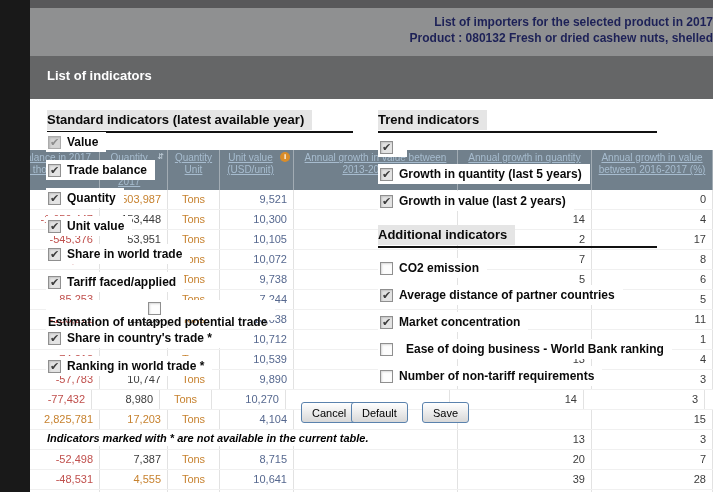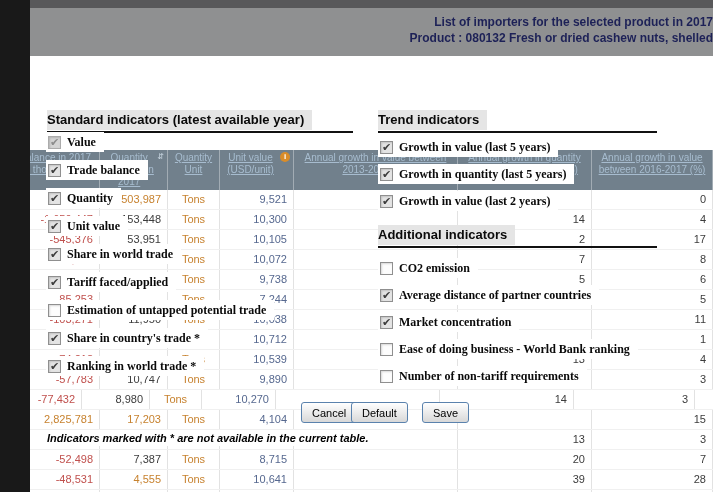--- a/index.html
+++ b/index.html
@@ -35,21 +35,21 @@
   
   .sec{position:absolute;z-index:20;border-bottom:2px solid #111111;}
   .sec-label{display:inline-block;background:#e5e5e5;font-size:13px;font-weight:bold;color:#0a0a0a;padding:2px 8px 3px 0;}
   .chip{position:absolute;z-index:20;display:flex;align-items:center;background:#ffffff;
         height:20px;box-sizing:border-box;padding:2px 8px 2px 2px;cursor:pointer;}
   .cb{width:13px;height:13px;box-sizing:border-box;border:1px solid #8f8f8f;background:#fdfdfd;
       box-shadow:inset 1px 1px 2px rgba(0,0,0,.15);font-size:11px;line-height:11px;text-align:center;
       color:#3d3d3d;margin-right:6px;flex:none;}
   .cb.on{background:#e4e4e4;}
   .cb.dis{background:#d4d4d4;color:#8c8c8c;border-color:#ababab;}
-  .chip-label{font-size:12px;font-weight:bold;color:#0a0a0a;white-space:nowrap;font-family:Liberation Serif, serif;}
+  .chip-label{font-size:12px;font-weight:bold;color:#0a0a0a;white-space:nowrap;}
 
   .btn{position:absolute;z-index:22;height:21px;padding:0 10px;font-size:11px;color:#000;
        background:linear-gradient(#ffffff,#d8d8d8);border:1px solid #5a82ad;border-radius:3px;
        font-family:"Liberation Sans",sans-serif;cursor:pointer;}
   #btn-cancel{left:301px;top:402px;} #btn-default{left:351px;top:402px;} #btn-save{left:422px;top:402px;}
 
   .note{position:absolute;left:45px;top:430px;z-index:20;background:#ffffff;font-style:italic;
         font-weight:bold;font-size:11px;color:#000;padding:2px 8px 2px 2px;white-space:nowrap;}
 
   .dropdown{position:absolute;left:506px;top:122px;width:127px;height:20px;z-index:25;box-sizing:border-box;
@@ -62,20 +62,23 @@
 
 <div id="screen">
 
   <div class="band0"></div>
   <div class="band1">
     <div class="titles">
       <div>List of importers for the selected product in 2017</div>
       <div>Product : 080132 Fresh or dried cashew nuts, shelled</div>
     </div>
   </div>
+  <div class="band2">
+    <div class="panel-title">List of indicators</div>
+  </div>
 
   <div id="table">
     <div id="thead">
         <div class="th th-clip" style="width: 70px;">
           <span class="th-link">Trade balance in 2017 (USD thousand)</span>
         </div>
         <div class="th" style="width: 68px;">
           <span class="th-link">Quantity imported in 2017</span>
           <span class="sorticon">⇵</span>
         </div>
@@ -181,21 +184,21 @@
         <div class="row">
           <div class="td num-r neg" style="width: 70px;">-57,783</div>
           <div class="td num-r " style="width: 68px;">10,747</div>
           <div class="td ctr tons" style="width: 52px;">Tons</div>
           <div class="td num-r uv" style="width: 74px;">9,890</div>
           <div class="td num-r" style="width: 164px;"></div>
           <div class="td num-r" style="width: 134px;"></div>
           <div class="td num-r" style="width: 121px;">3</div>
         </div>
         <div class="row">
-          <div class="td num-r neg" style="width: 52px;">-77,432</div>
+          <div class="td num-r neg" style="width: 62px;">-77,432</div>
           <div class="td num-r " style="width: 68px;">8,980</div>
           <div class="td ctr tons" style="width: 52px;">Tons</div>
           <div class="td num-r uv" style="width: 74px;">10,270</div>
           <div class="td num-r" style="width: 164px;"></div>
           <div class="td num-r" style="width: 134px;">14</div>
           <div class="td num-r" style="width: 121px;">3</div>
         </div>
         <div class="row">
           <div class="td num-r pos" style="width: 70px;">2,825,781</div>
           <div class="td num-r est" style="width: 68px;">17,203</div>
@@ -272,35 +275,34 @@
         <span class="chip-label">Unit value</span>
       </div>
       <div class="chip" style="left: 46px; top: 244px;">
         <span class="cb on">✔</span>
         <span class="chip-label">Share in world trade</span>
       </div>
       <div class="chip" style="left: 46px; top: 272px;">
         <span class="cb on">✔</span>
         <span class="chip-label">Tariff faced/applied</span>
       </div>
-      <div class="chip" style="left: 46px; top: 300px;">
+      <div class="chip" style="left: 46px; top: 300px; flex-direction: column;">
         <span class="cb"></span>
         <span class="chip-label">Estimation of untapped potential trade</span>
       </div>
       <div class="chip" style="left: 46px; top: 328px;">
         <span class="cb on">✔</span>
         <span class="chip-label">Share in country's trade *</span>
       </div>
       <div class="chip" style="left: 46px; top: 356px;">
         <span class="cb on">✔</span>
         <span class="chip-label">Ranking in world trade *</span>
       </div>
       <div class="chip" style="left: 378px; top: 137px;">
         <span class="cb on">✔</span>
-        <span class="chip-label">Growth in value (last 5 years)</span>
       </div>
       <div class="chip" style="left: 378px; top: 164px;">
         <span class="cb on">✔</span>
         <span class="chip-label">Growth in quantity (last 5 years)</span>
       </div>
       <div class="chip" style="left: 378px; top: 191px;">
         <span class="cb on">✔</span>
         <span class="chip-label">Growth in value (last 2 years)</span>
       </div>
       <div class="chip" style="left: 378px; top: 258px;">
@@ -308,21 +310,21 @@
         <span class="chip-label">CO2 emission</span>
       </div>
       <div class="chip" style="left: 378px; top: 285px;">
         <span class="cb on">✔</span>
         <span class="chip-label">Average distance of partner countries</span>
       </div>
       <div class="chip" style="left: 378px; top: 312px;">
         <span class="cb on">✔</span>
         <span class="chip-label">Market concentration</span>
       </div>
-      <div class="chip" style="left: 378px; top: 339px;">
+      <div class="chip" style="left: 378px; top: 339px; gap: 7px;">
         <span class="cb"></span>
         <span class="chip-label">Ease of doing business - World Bank ranking</span>
       </div>
       <div class="chip" style="left: 378px; top: 366px;">
         <span class="cb"></span>
         <span class="chip-label">Number of non-tariff requirements</span>
       </div>
     </div>
 
 

